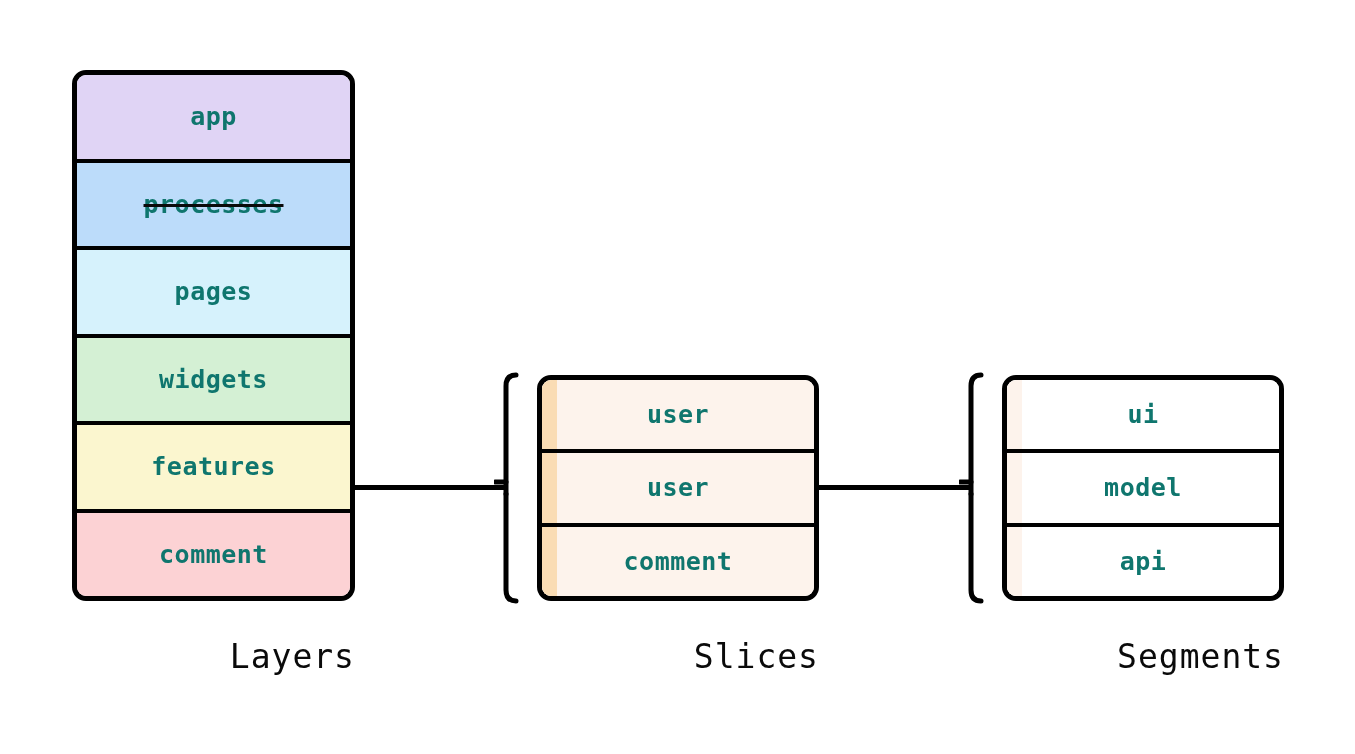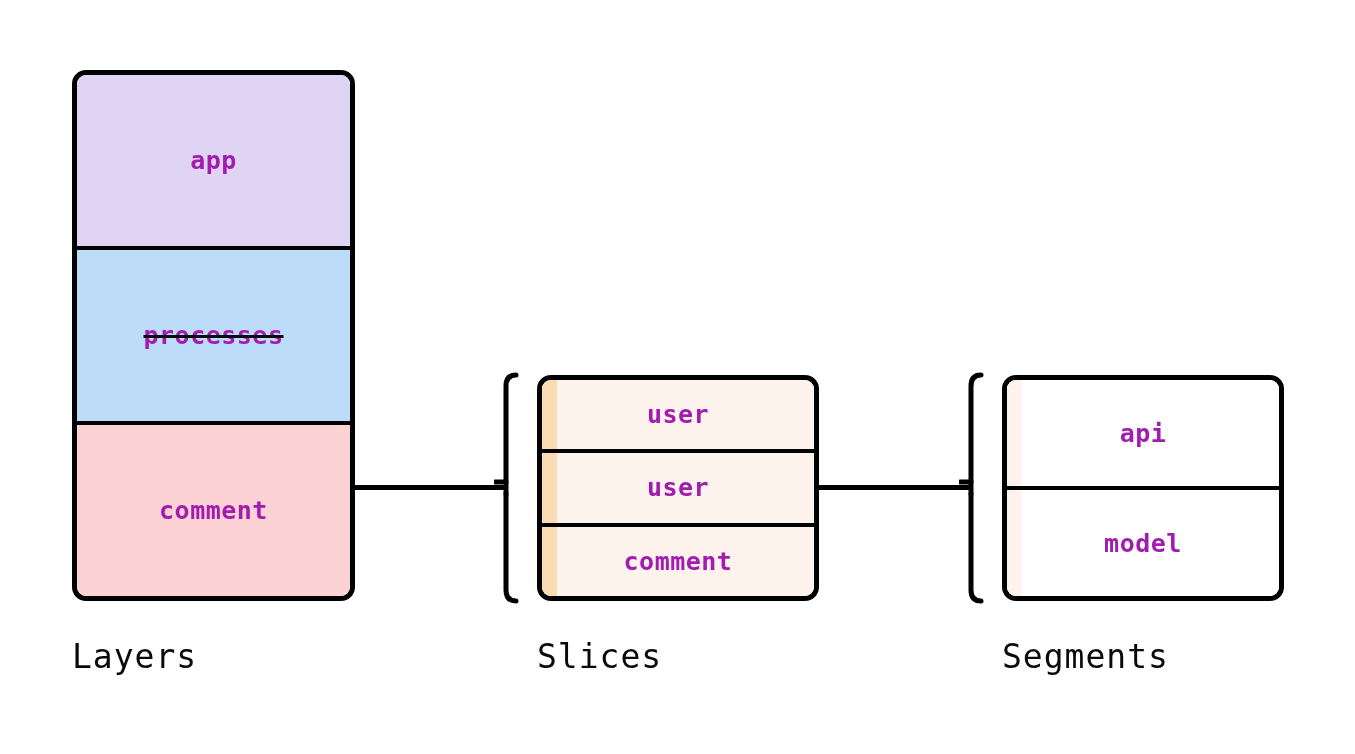--- a/index.html
+++ b/index.html
@@ -42,21 +42,21 @@
     flex: 1 1 0;
   }
   .row:last-child { border-bottom: none; }
 
   .row-label {
     position: relative;
     z-index: 2;
     font-family: "DejaVu Sans Mono", "Liberation Mono", monospace;
     font-weight: bold;
     font-size: 25px;
-    color: #a21caf;
+    color: #0f766e;
     letter-spacing: 0.5px;
     line-height: 1;
     white-space: nowrap;
   }
   .row-label.strike {
     text-decoration: line-through;
     text-decoration-thickness: 2.5px;
     text-decoration-color: #0a0a0a;
   }
 
@@ -118,41 +118,50 @@
   #bracket-slices { left: 494px; top: 370px; }
   #bracket-segments { left: 959px; top: 370px; }
 
   
   .caption {
     position: absolute;
     font-family: "DejaVu Sans Mono", "Liberation Mono", monospace;
     font-weight: normal;
     font-size: 33px;
     color: #0a0a0a;
-    text-align: left;
+    text-align: right;
     letter-spacing: 1px;
     line-height: 1;
     white-space: nowrap;
   }
   #caption-layers   { left: 72px;   top: 640px; width: 283px; }
   #caption-slices   { left: 537px;  top: 640px; width: 282px; }
   #caption-segments { left: 1002px; top: 640px; width: 282px; }
 </style>
 </head>
 <body style="background: rgb(255, 255, 255);">
 
 <div id="canvas">
 
   <div class="stack" id="layers-stack">
     <div class="row" style="background: rgb(224, 212, 245);">
       <span class="row-label">app</span>
     </div>
     <div class="row" style="background: rgb(188, 220, 250);">
       <span class="row-label strike">processes</span>
     </div>
+    <div class="row" style="background: rgb(214, 242, 252);">
+      <span class="row-label">pages</span>
+    </div>
+    <div class="row" style="background: rgb(212, 240, 212);">
+      <span class="row-label">widgets</span>
+    </div>
+    <div class="row" style="background: rgb(251, 246, 207);">
+      <span class="row-label">features</span>
+    </div>
     <div class="row" style="background: rgb(252, 210, 212);">
       <span class="row-label">comment</span>
     </div>
   </div>
 
   <div class="connector" id="conn-layers-slices"></div>
 
   <svg class="bracket" id="bracket-slices" viewBox="0 0 26 236">
     <path d="M 22 5 Q 12 5 12 16 L 12 112 L 1 112 M 12 124 L 12 220 Q 12 231 22 231" fill="none" stroke="#000000" stroke-width="5" stroke-linecap="round" stroke-linejoin="round"></path>
     <path d="M 12 112 L 12 124" fill="none" stroke="#000000" stroke-width="5" stroke-linecap="round"></path>
@@ -176,25 +185,29 @@
   <div class="connector" id="conn-slices-segments"></div>
 
   <svg class="bracket" id="bracket-segments" viewBox="0 0 26 236">
     <path d="M 22 5 Q 12 5 12 16 L 12 112 L 1 112 M 12 124 L 12 220 Q 12 231 22 231" fill="none" stroke="#000000" stroke-width="5" stroke-linecap="round" stroke-linejoin="round"></path>
     <path d="M 12 112 L 12 124" fill="none" stroke="#000000" stroke-width="5" stroke-linecap="round"></path>
   </svg>
 
   <div class="stack" id="segments-stack">
     <div class="row" style="background: rgb(255, 255, 255);">
       <span class="accent" style="background: rgb(253, 243, 236);"></span>
-      <span class="row-label">api</span>
+      <span class="row-label">ui</span>
     </div>
     <div class="row" style="background: rgb(255, 255, 255);">
       <span class="accent" style="background: rgb(253, 243, 236);"></span>
       <span class="row-label">model</span>
     </div>
+    <div class="row" style="background: rgb(255, 255, 255);">
+      <span class="accent" style="background: rgb(253, 243, 236);"></span>
+      <span class="row-label">api</span>
+    </div>
   </div>
 
   <div class="caption" id="caption-layers">Layers</div>
   <div class="caption" id="caption-slices">Slices</div>
   <div class="caption" id="caption-segments">Segments</div>
 
 </div>
 
 </body></html>

